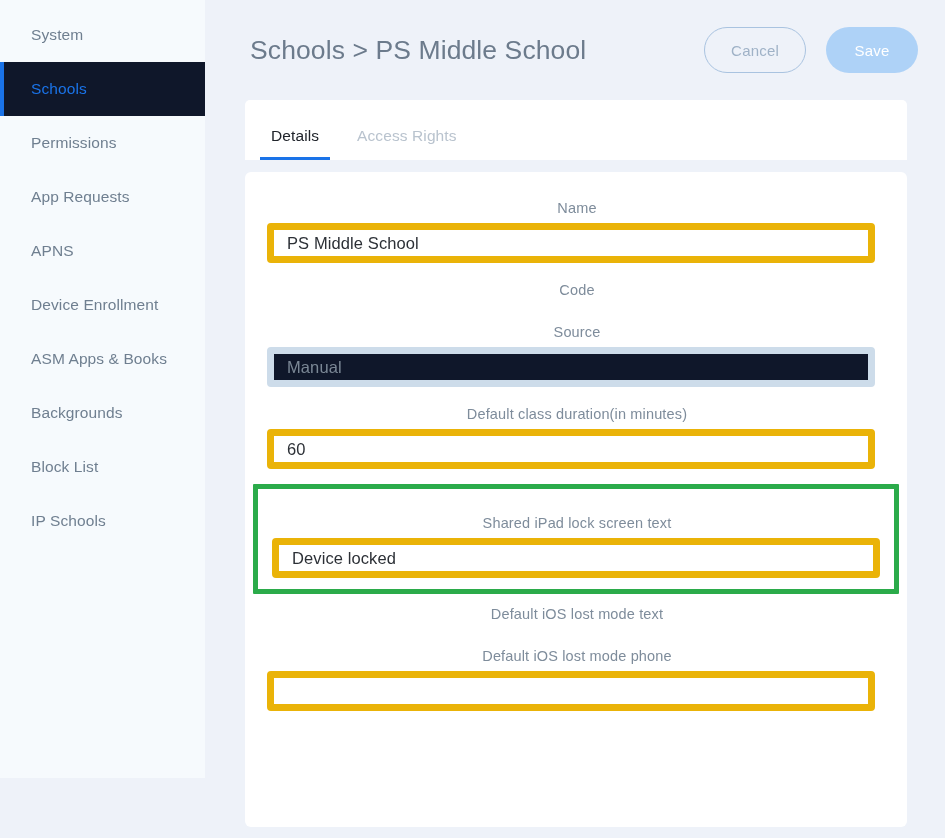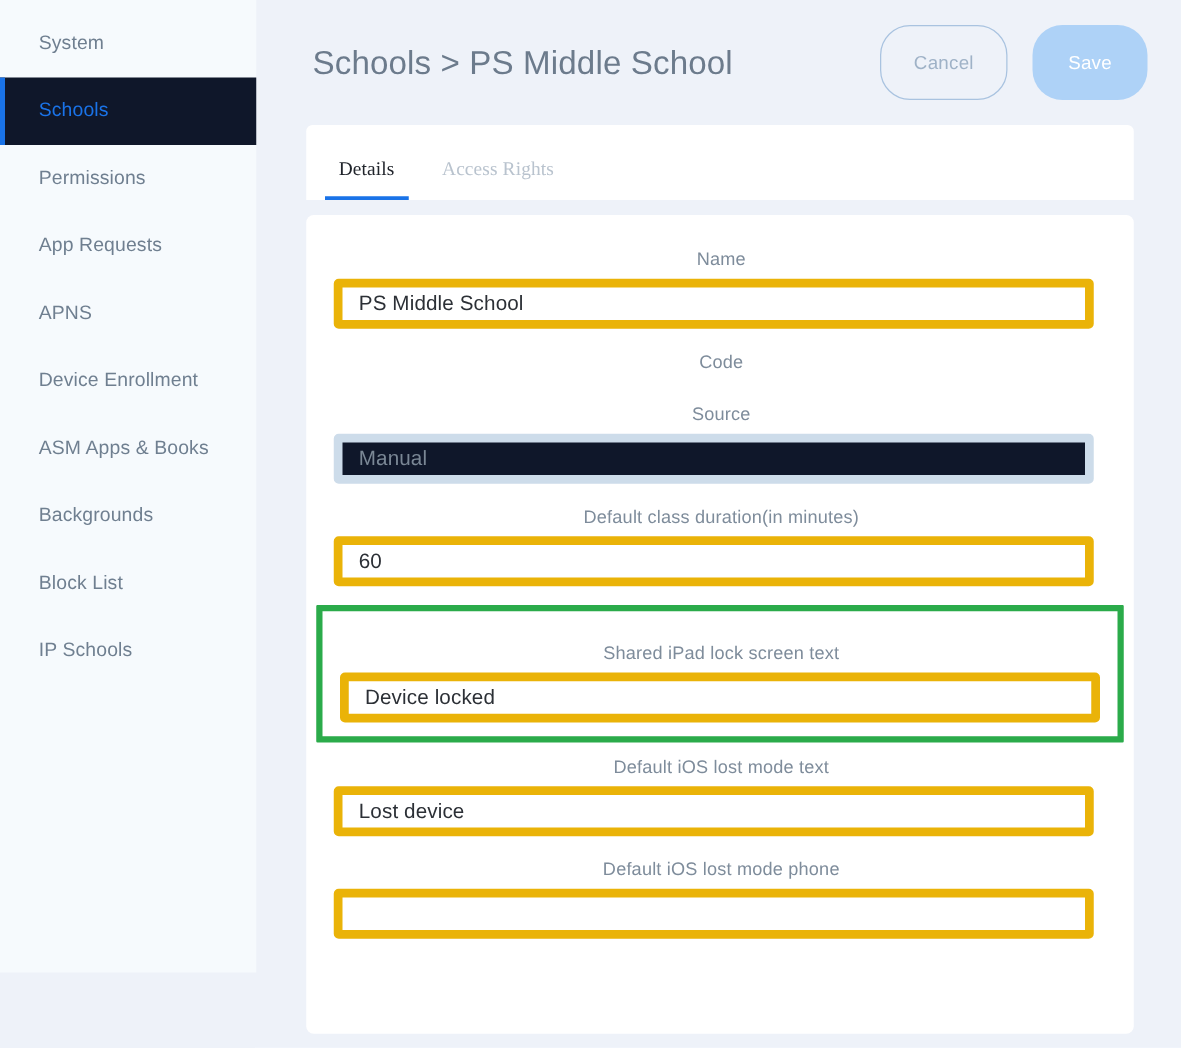--- a/index.html
+++ b/index.html
@@ -92,21 +92,21 @@
 
   .btn {
     border: none;
     outline: none;
     cursor: pointer;
     font-family: inherit;
     font-size: 15px;
     letter-spacing: 0.2px;
     border-radius: 24px;
     padding: 0 26px;
-    height: 60px;
+    height: 46px;
     display: inline-flex;
     align-items: center;
     justify-content: center;
     white-space: nowrap;
   }
 
   .btn-cancel {
     background: transparent;
     border: 1.6px solid #a9c3e0;
     color: #9fb2c7;
@@ -131,21 +131,20 @@
 
   .tab {
     position: relative;
     font-size: 15.5px;
     padding: 0 6px 15px 6px;
     margin-right: 26px;
     color: #b9c3ce;
     cursor: pointer;
     user-select: none;
     letter-spacing: 0.1px;
-    font-family: Liberation Serif, serif;
   }
 
   .tab.active {
     color: #20242b;
   }
 
   .tab.active::after {
     content: "";
     position: absolute;
     left: -5px; right: -5px;
@@ -284,21 +283,20 @@
         <div class="field">
           <label class="field-label">Default class duration(in minutes)</label>
           <input type="text" class="field-input" value="60" placeholder="" style="">
         </div>
         <div class="field highlighted">
           <label class="field-label">Shared iPad lock screen text</label>
           <input type="text" class="field-input" value="Device locked" placeholder="" style="">
         </div>
         <div class="field">
           <label class="field-label">Default iOS lost mode text</label>
-          <input type="text" class="field-input" value="Lost device" placeholder="" style="">
         </div>
         <div class="field">
           <label class="field-label">Default iOS lost mode phone</label>
           <input type="text" class="field-input" value="" placeholder="" style="">
         </div>
       </div>
 
   </div>
 </div>
 

